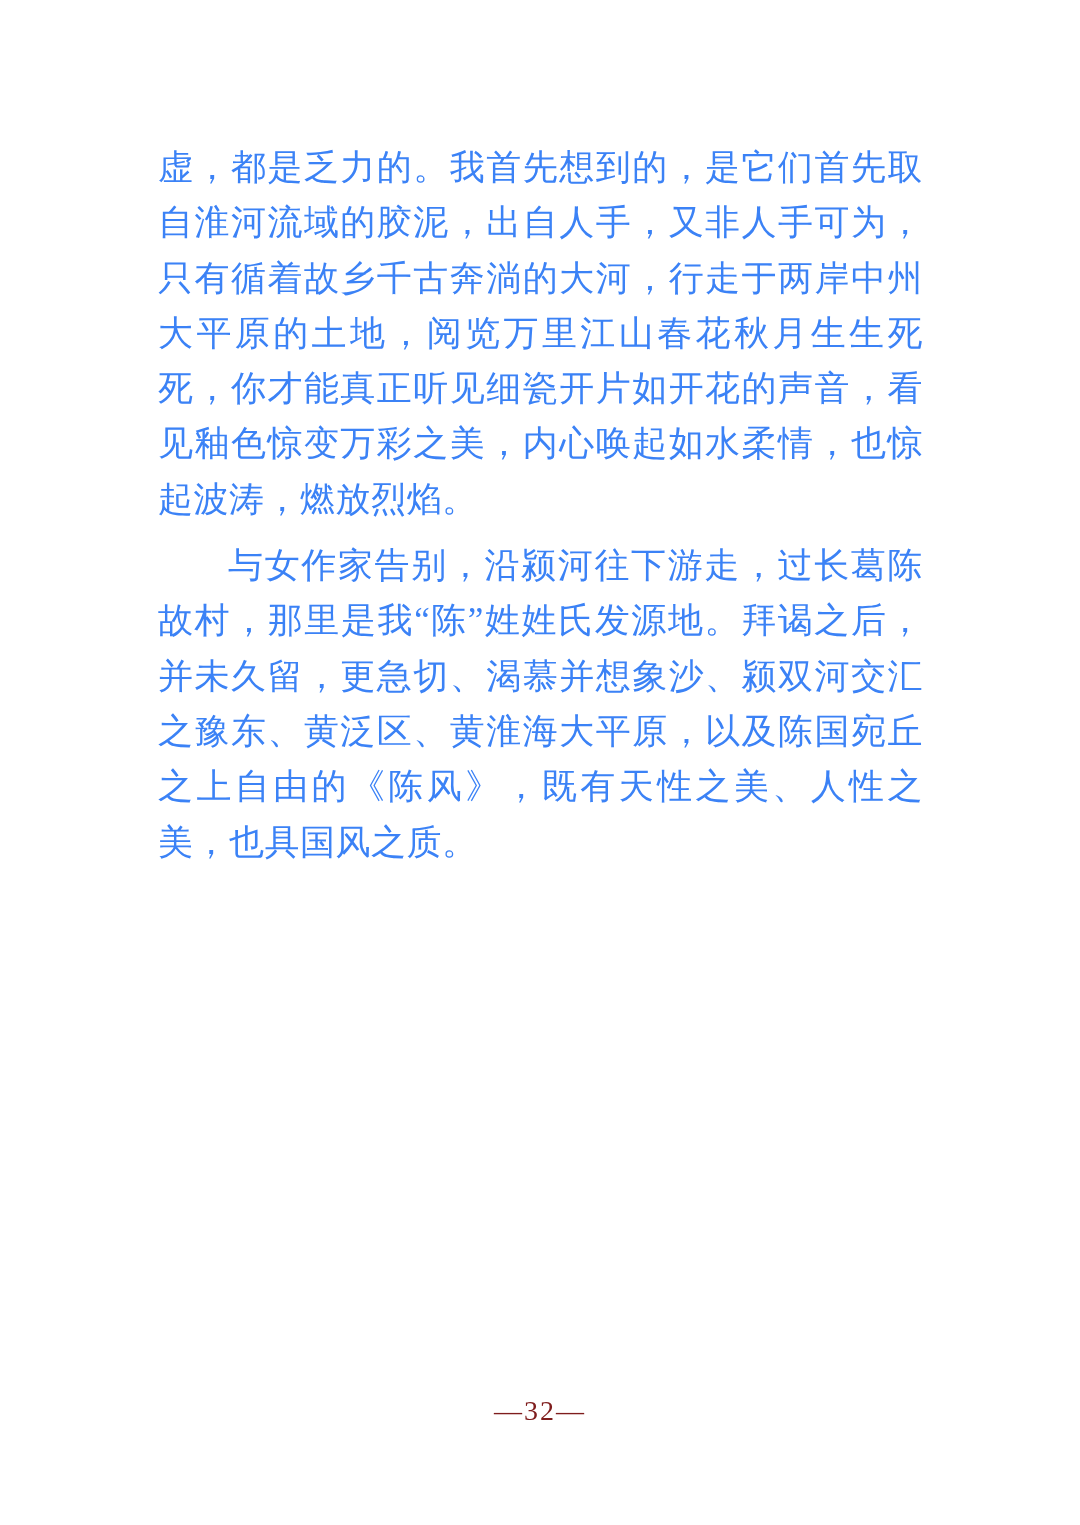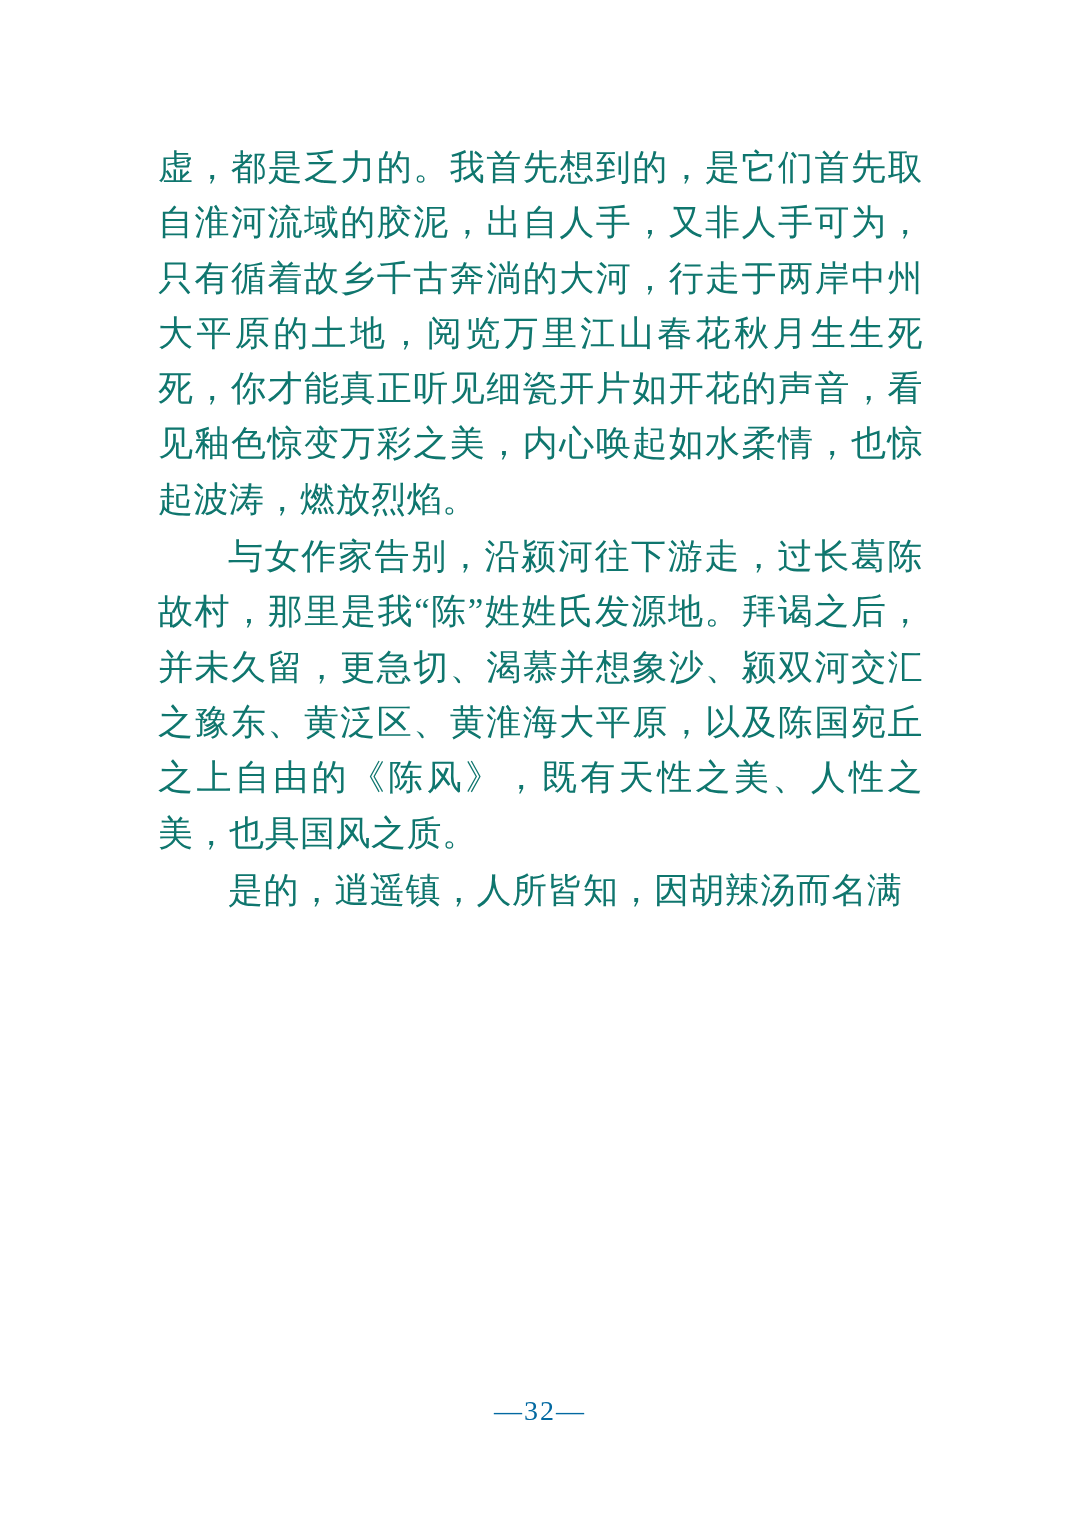--- a/index.html
+++ b/index.html
@@ -29,47 +29,46 @@
     top: 140px;
     width: 765px;
   }
   .para {
     margin: 0 0 0 0;
     font-size: 35px;
     line-height: 1.58;
     text-align: justify;
     text-justify: inter-character;
     letter-spacing: 0.5px;
-    color: #0f766e;
+    color: #3b82f6;
     font-family: "Liberation Serif", "DejaVu Serif", serif;
   }
   .para.indent {
     text-indent: 2em;
   }
   .para + .para {
-    margin-top: 2px;
+    margin-top: 11px;
   }
   .page-number {
     position: absolute;
     left: 0;
     top: 1395px;
     width: 1080px;
     text-align: center;
     font-size: 28px;
     letter-spacing: 2px;
-    color: #0369a1;
+    color: #7f1d1d;
     font-family: "Liberation Serif", "DejaVu Serif", serif;
   }
 </style>
 </head>
 <body>
 
 <div class="page">
 
   <div class="text-column">
     <p class="para">虚，都是乏力的。我首先想到的，是它们首先取自淮河流域的胶泥，出自人手，又非人手可为，只有循着故乡千古奔淌的大河，行走于两岸中州大平原的土地，阅览万里江山春花秋月生生死死，你才能真正听见细瓷开片如开花的声音，看见釉色惊变万彩之美，内心唤起如水柔情，也惊起波涛，燃放烈焰。</p>
     <p class="para indent">与女作家告别，沿颍河往下游走，过长葛陈故村，那里是我“陈”姓姓氏发源地。拜谒之后，并未久留，更急切、渴慕并想象沙、颍双河交汇之豫东、黄泛区、黄淮海大平原，以及陈国宛丘之上自由的《陈风》，既有天性之美、人性之美，也具国风之质。</p>
-    <p class="para indent">是的，逍遥镇，人所皆知，因胡辣汤而名满</p>
   </div>
 
   <div class="page-number">—32—</div>
 
 </div>
 
 </body></html>

